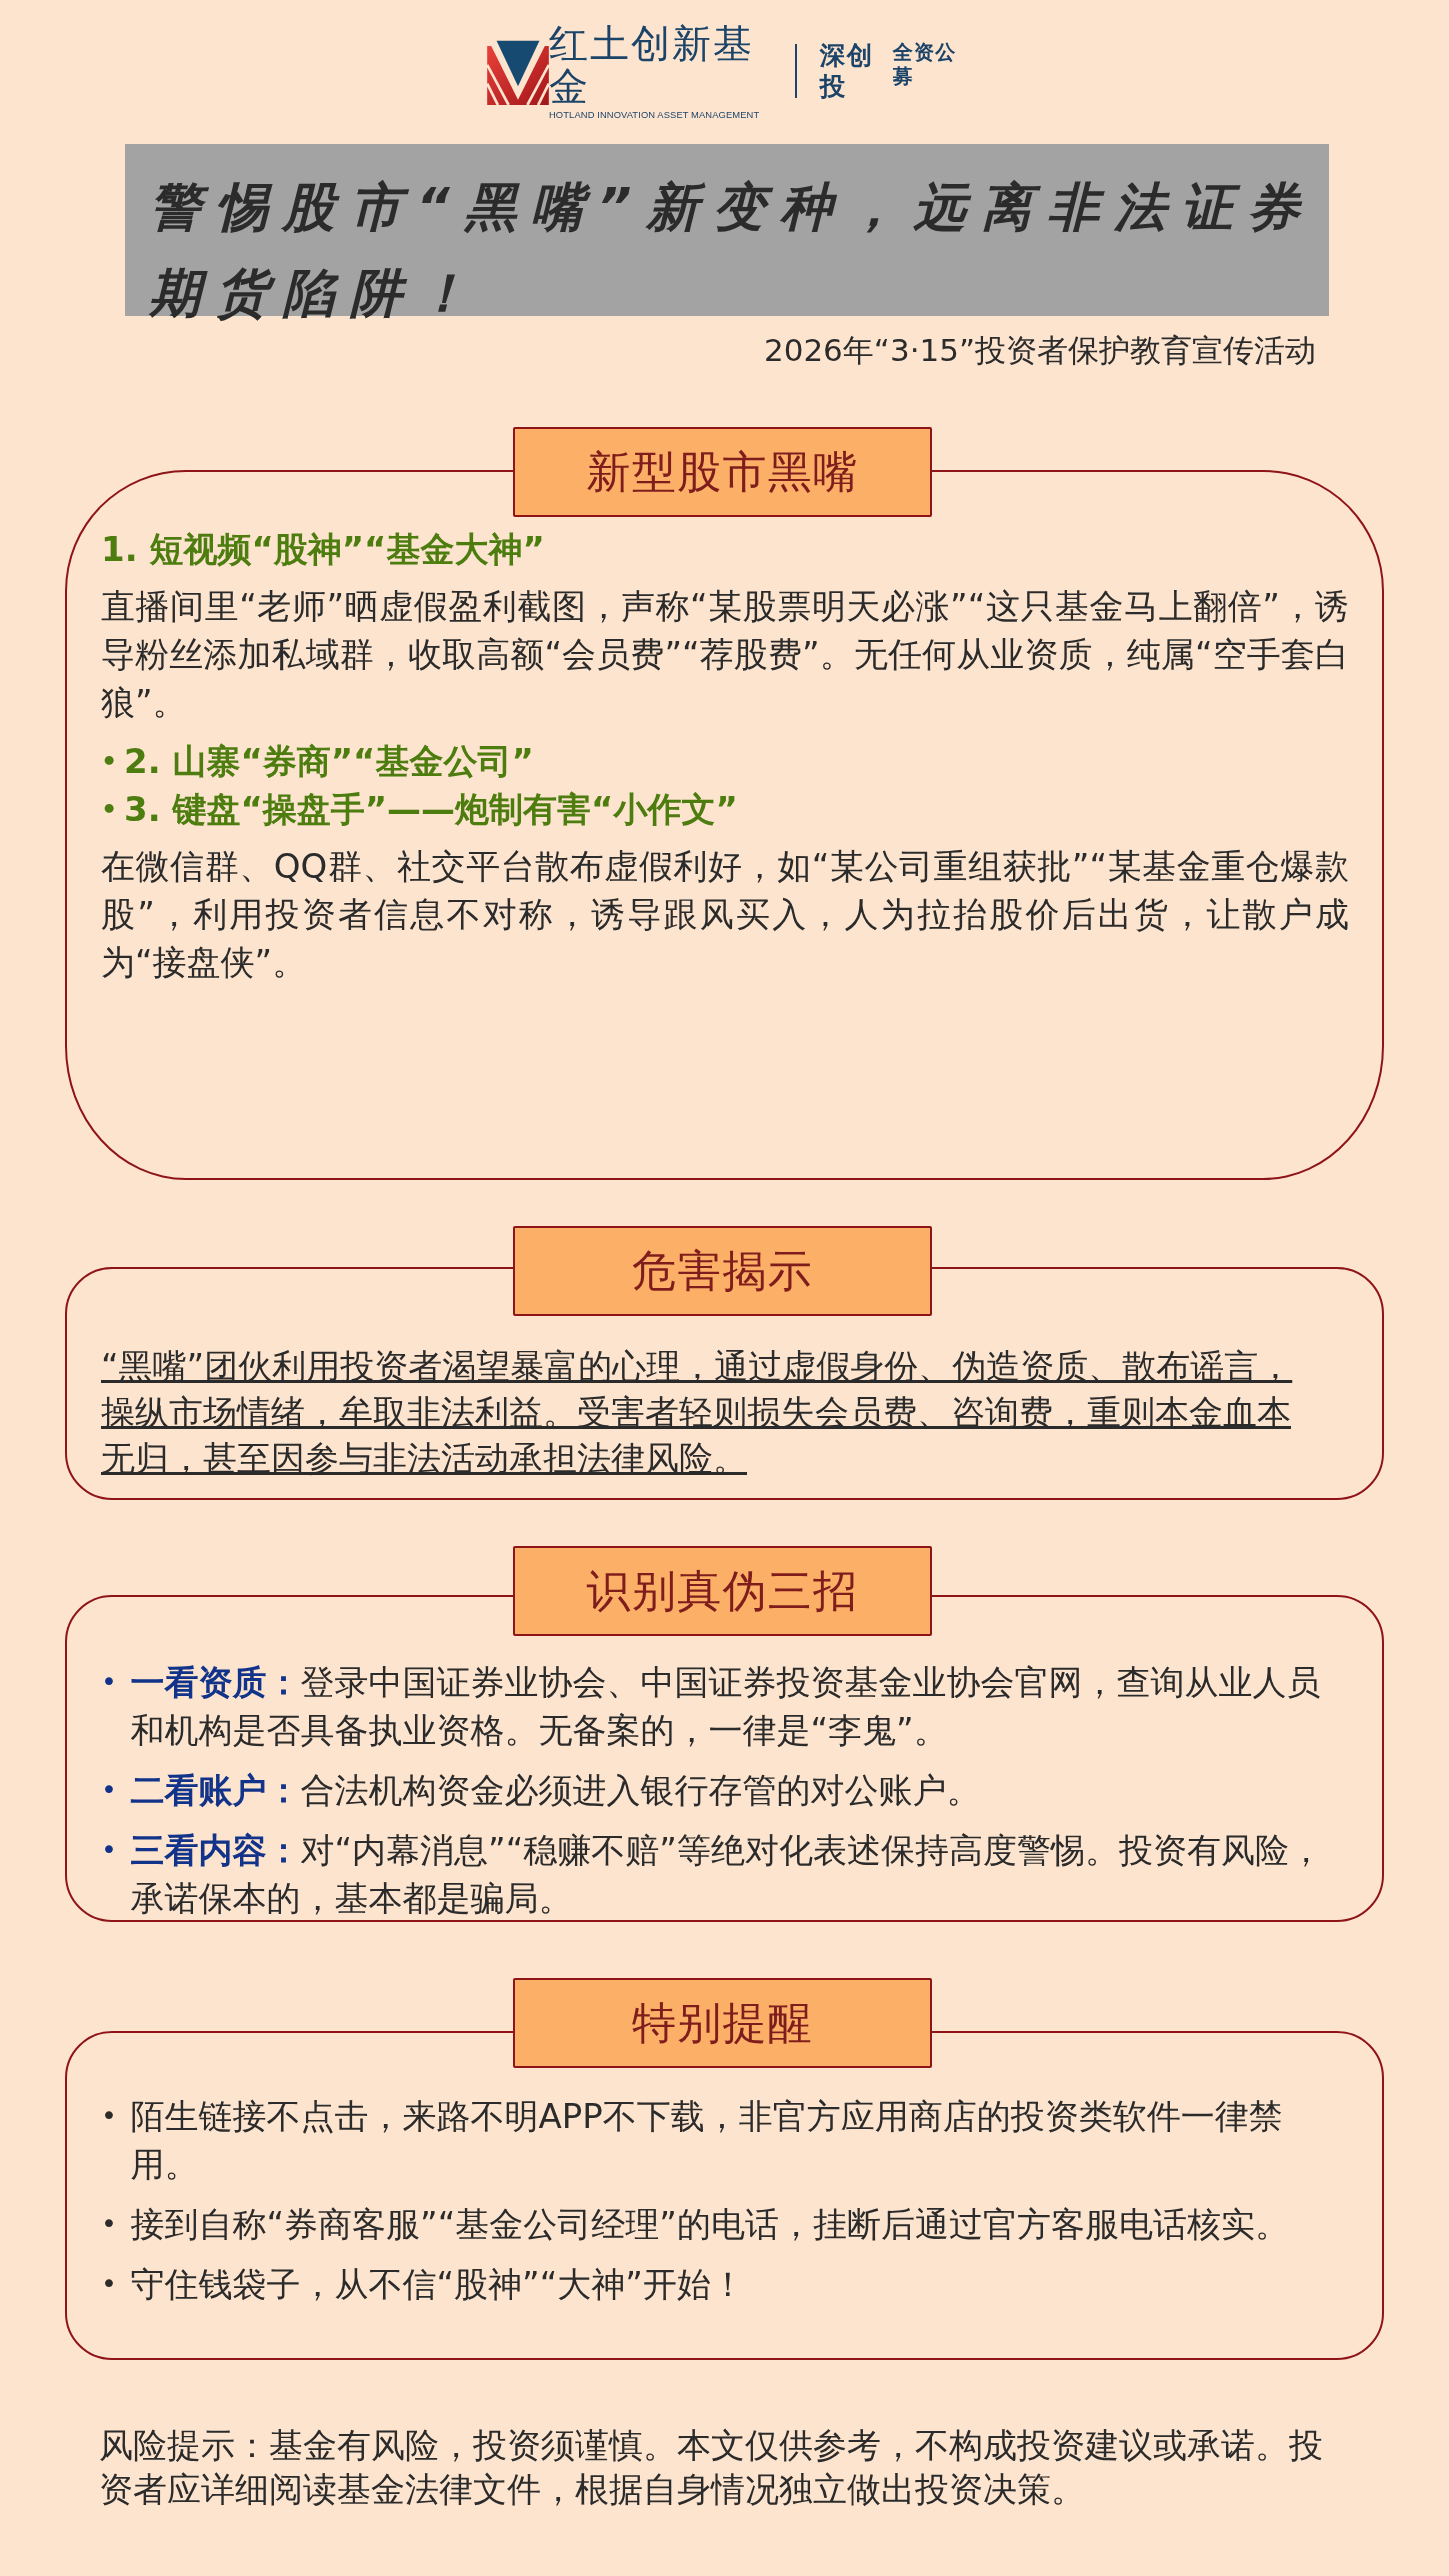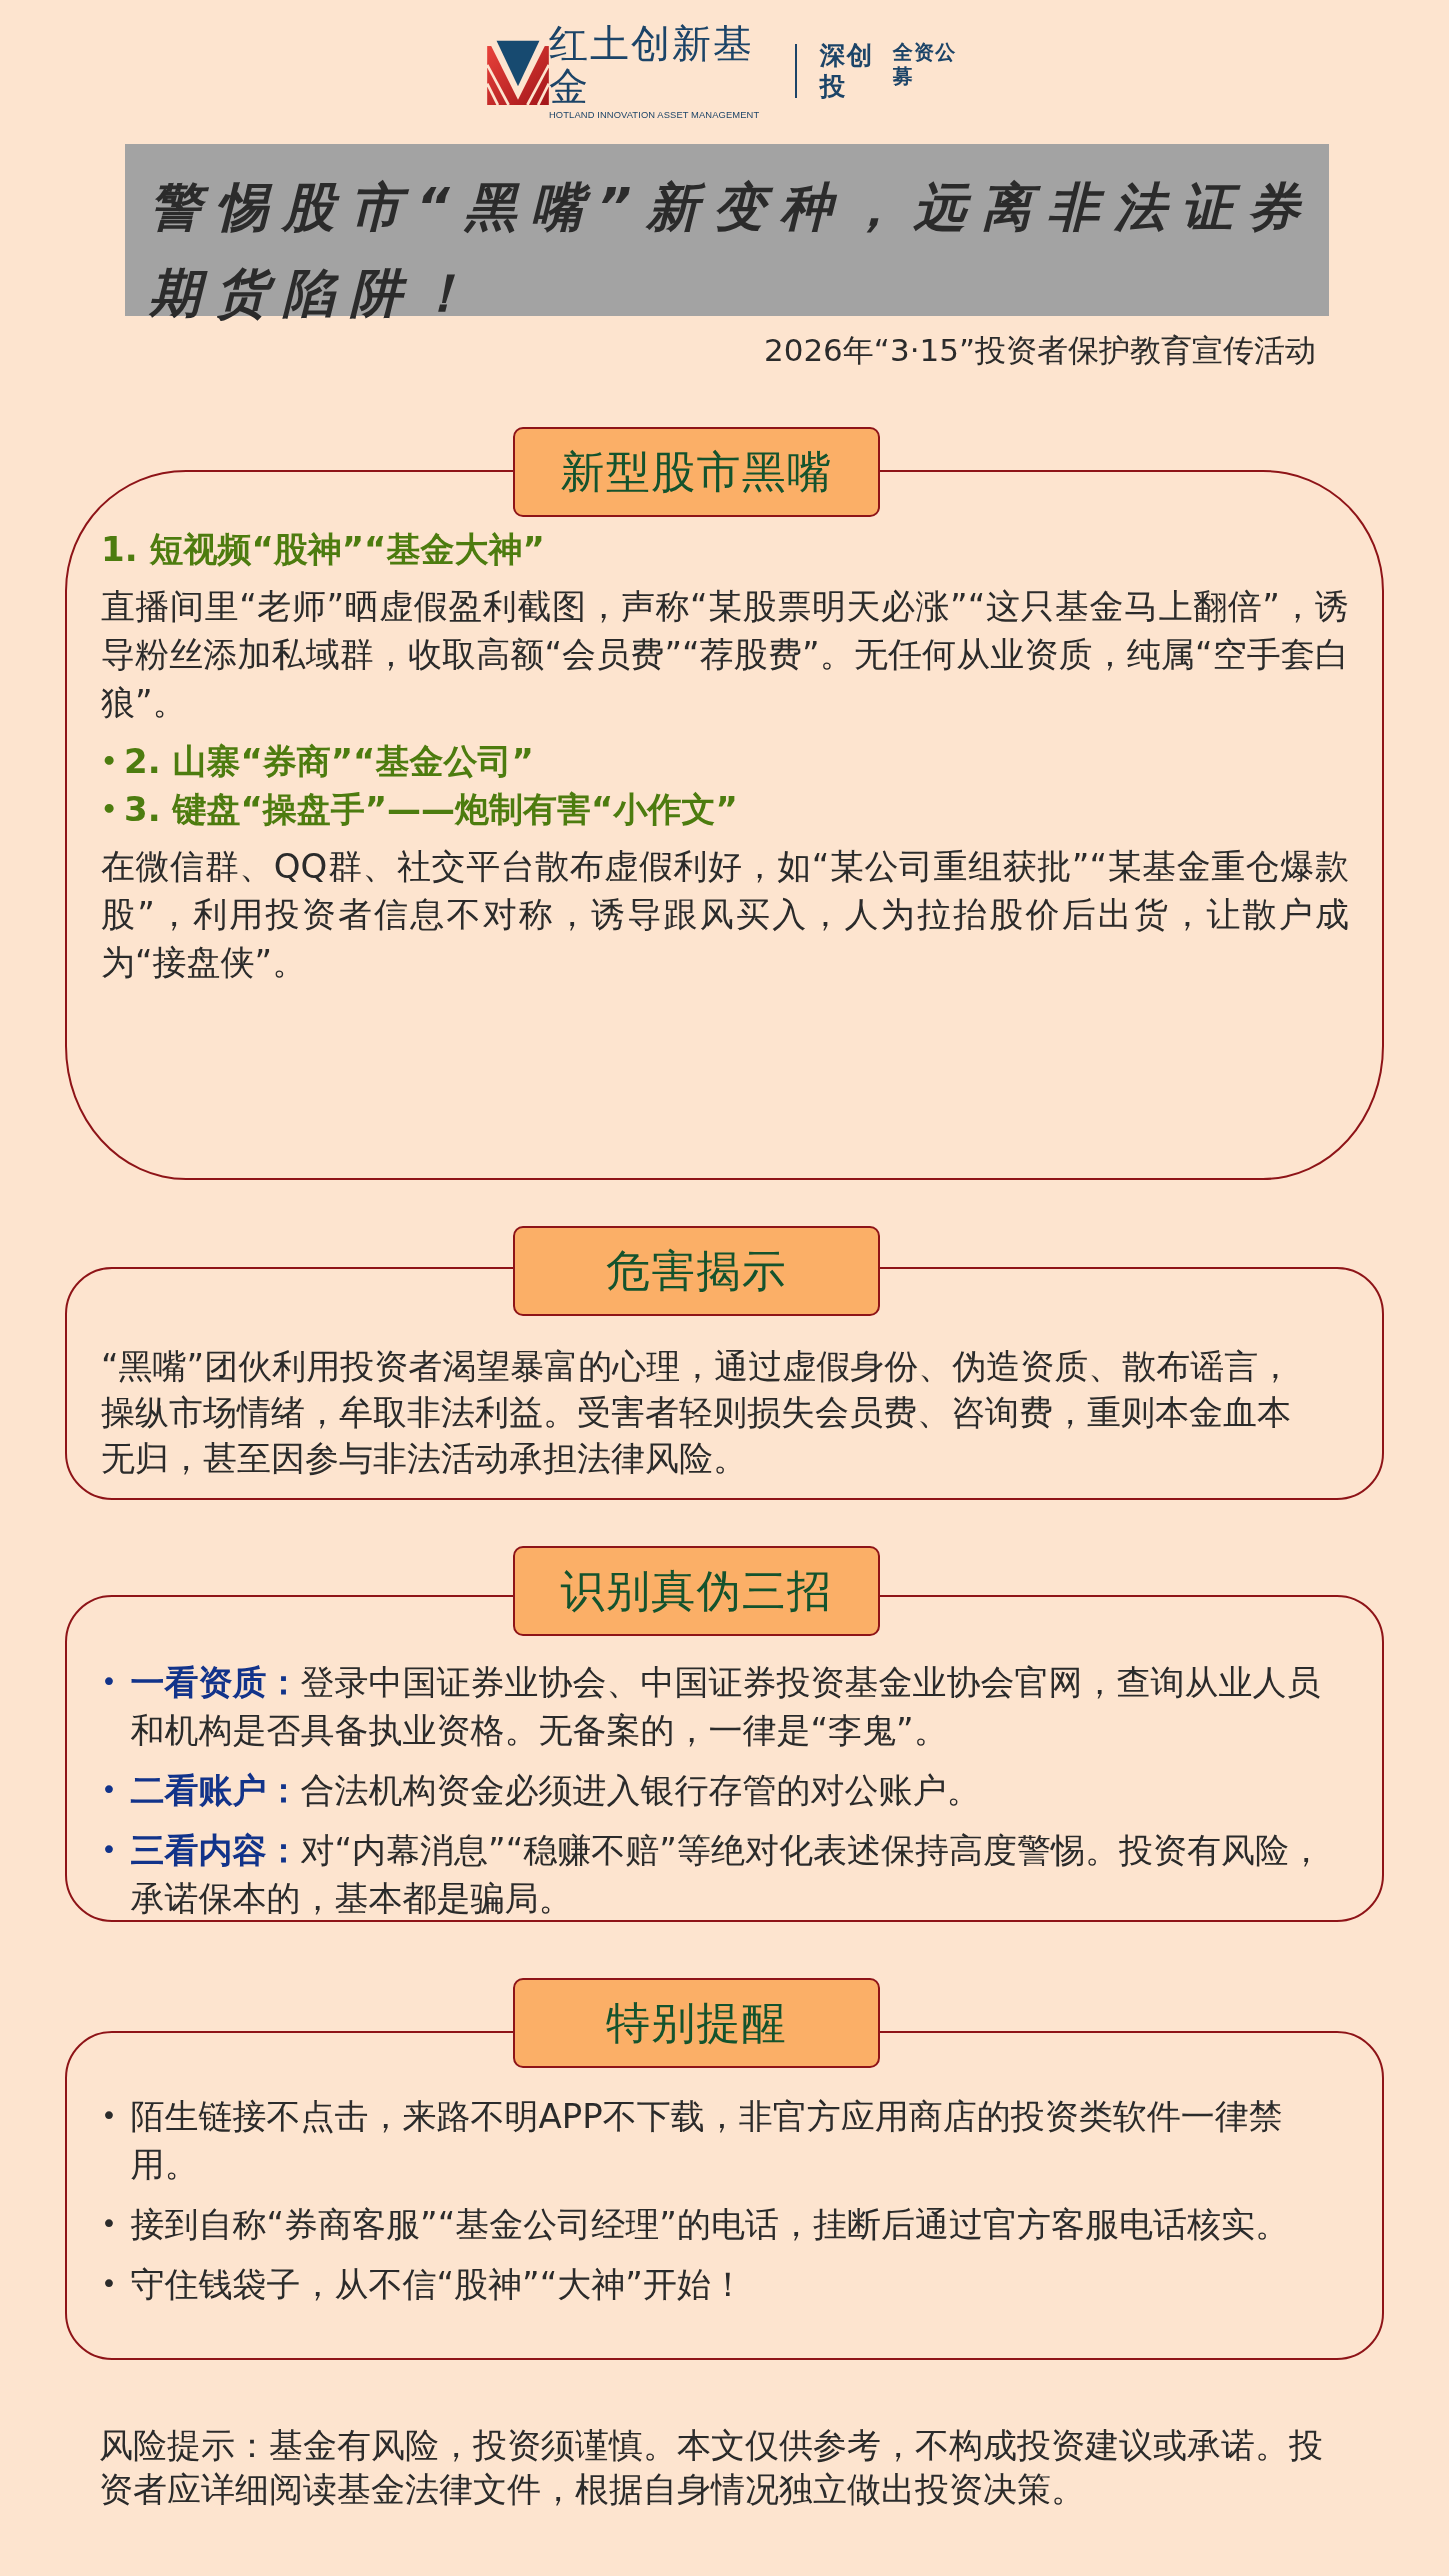--- a/index.html
+++ b/index.html
@@ -38,24 +38,24 @@
     right: 133px; top: 330px;
     font-size: 31px; color: #2b2b2b; white-space: nowrap;
   }
 
   
   .sec-box {
     position: absolute; left: 65px; width: 1319px;
     border: 2.7px solid #8E1418; background: transparent;
   }
   .sec-tab {
-    position: absolute; left: 513px; width: 367px; height: 90px;
-    background: #FBAF67; border: 2.7px solid #8E1418; border-radius: 10px;
+    position: absolute; left: 513px; width: 419px; height: 90px;
+    background: #FBAF67; border: 2.7px solid #8E1418; border-radius: 2px;
     display: flex; align-items: center; justify-content: center;
-    font-size: 44px; color: #14532d; letter-spacing: 1.3px;
+    font-size: 44px; color: #7f1d1d; letter-spacing: 1.3px;
   }
   .sec-body {
     position: absolute; left: 101px; width: 1248px;
     font-size: 34px; line-height: 48px; color: #2b2b2b;
   }
   .subhead {
     color: #4d7c0f; font-weight: 700; font-size: 34px; line-height: 48px;
     display: flex; align-items: center;
   }
   .subhead .bullet { font-size: 25.5px; margin-right: 6.7px; }
@@ -125,21 +125,21 @@
 
   <div class="subhead">
     <span class="bullet">•</span>
     <span>3.  键盘“操盘手”——炮制有害“小作文”</span>
   </div>
   <div class="para">在微信群、QQ群、社交平台散布虚假利好，如“某公司重组获批”“某基金重仓爆款股”，利用投资者信息不对称，诱导跟风买入，人为拉抬股价后出货，让散户成为“接盘侠”。</div>
 </div>
 
 <div class="sec-box" style="top:1267px; height:233px; border-radius: 47px;"></div>
 <div class="sec-tab" style="top:1226px;">危害揭示</div>
-<div class="sec-body" style="top:1343px; left:101px; width:1208px; line-height:46px;">“黑嘴”团伙利用投资者渴望暴富的心理，通过虚假身份、伪造资质、散布谣言，操纵市场情绪，牟取非法利益。受害者轻则损失会员费、咨询费，重则本金血本无归，甚至因参与非法活动承担法律风险。</div>
+<div class="sec-body" style="top:1343px; left:101px; width:1208px; line-height:46px;text-decoration:underline;">“黑嘴”团伙利用投资者渴望暴富的心理，通过虚假身份、伪造资质、散布谣言，操纵市场情绪，牟取非法利益。受害者轻则损失会员费、咨询费，重则本金血本无归，甚至因参与非法活动承担法律风险。</div>
 
 <div class="sec-box" style="top:1595px; height:327px; border-radius: 47px;"></div>
 <div class="sec-tab" style="top:1546px;">识别真伪三招</div>
 <div class="sec-body" style="top:1658px; left:101px; width:1241px;">
   <div class="bl">
     <span class="dot">•</span>
     <span class="txt"><span class="lead">一看资质：</span><span>登录中国证券业协会、中国证券投资基金业协会官网，查询从业人员和机构是否具备执业资格。无备案的，一律是“李鬼”。</span></span>
   </div>
   <div class="bl">
     <span class="dot">•</span>

